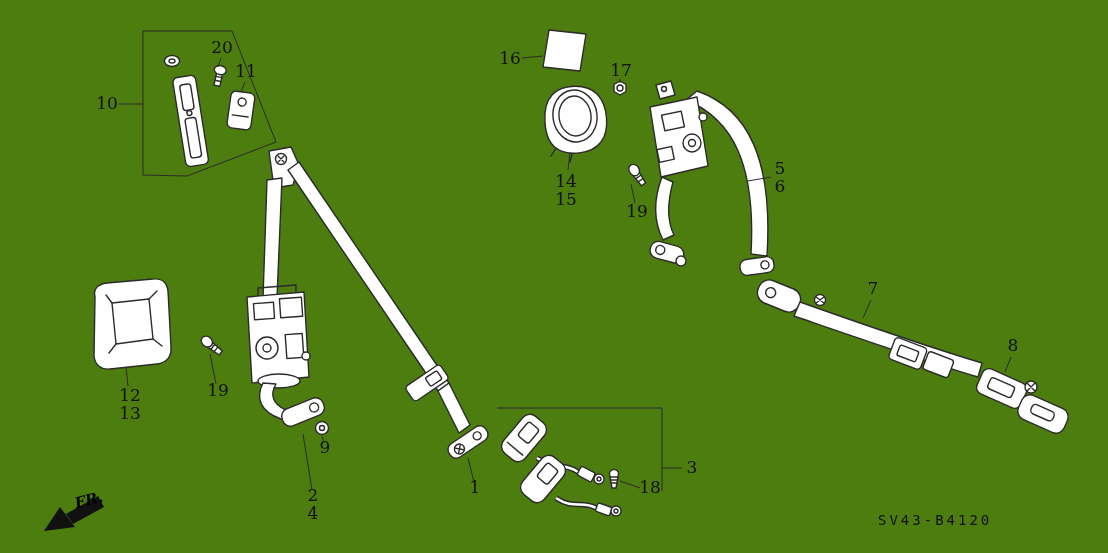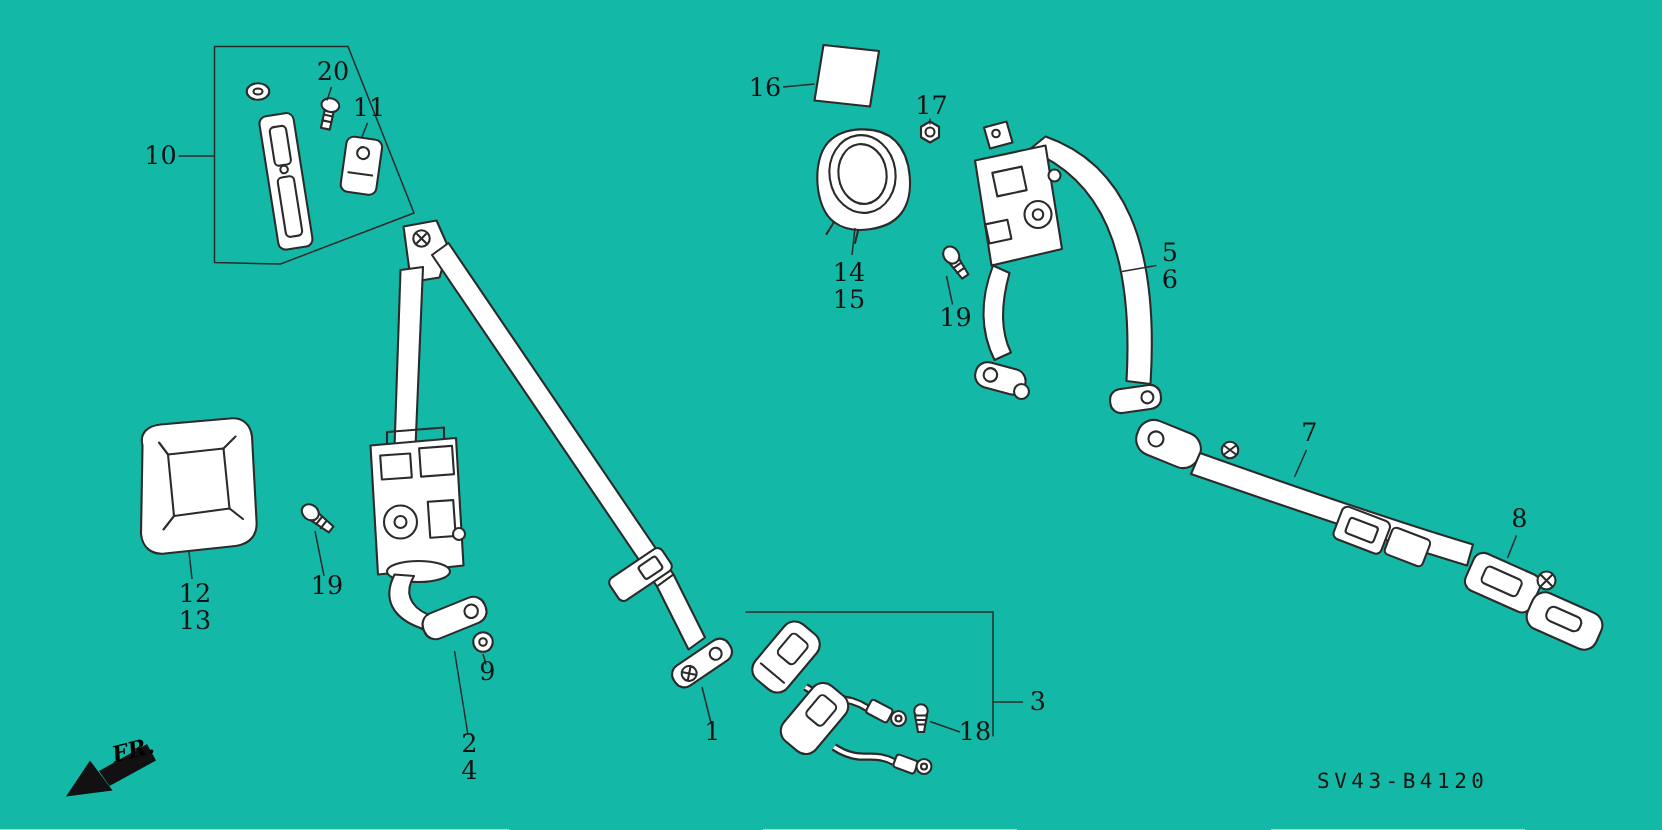--- a/index.html
+++ b/index.html
@@ -7,21 +7,21 @@
     padding: 0;
     background: #ffffff;
     width: 1108px;
     height: 553px;
     overflow: hidden;
   }
   .stage {
     position: relative;
     width: 1108px;
     height: 553px;
-    background: #14b8a6;
+    background: #4d7c0f;
   }
   
   .ln { fill: none; stroke: #2b2b2b; stroke-width: 1.4; stroke-linejoin: round; stroke-linecap: round; }
   .fw { fill: #ffffff; stroke: #2b2b2b; stroke-width: 1.4; stroke-linejoin: round; }
   .ld { fill: none; stroke: #2b2b2b; stroke-width: 1; }
   .solid { fill: #111111; stroke: none; }
   .callout {
     font-family: "DejaVu Serif", serif;
     font-size: 17px;
     fill: #111111;

